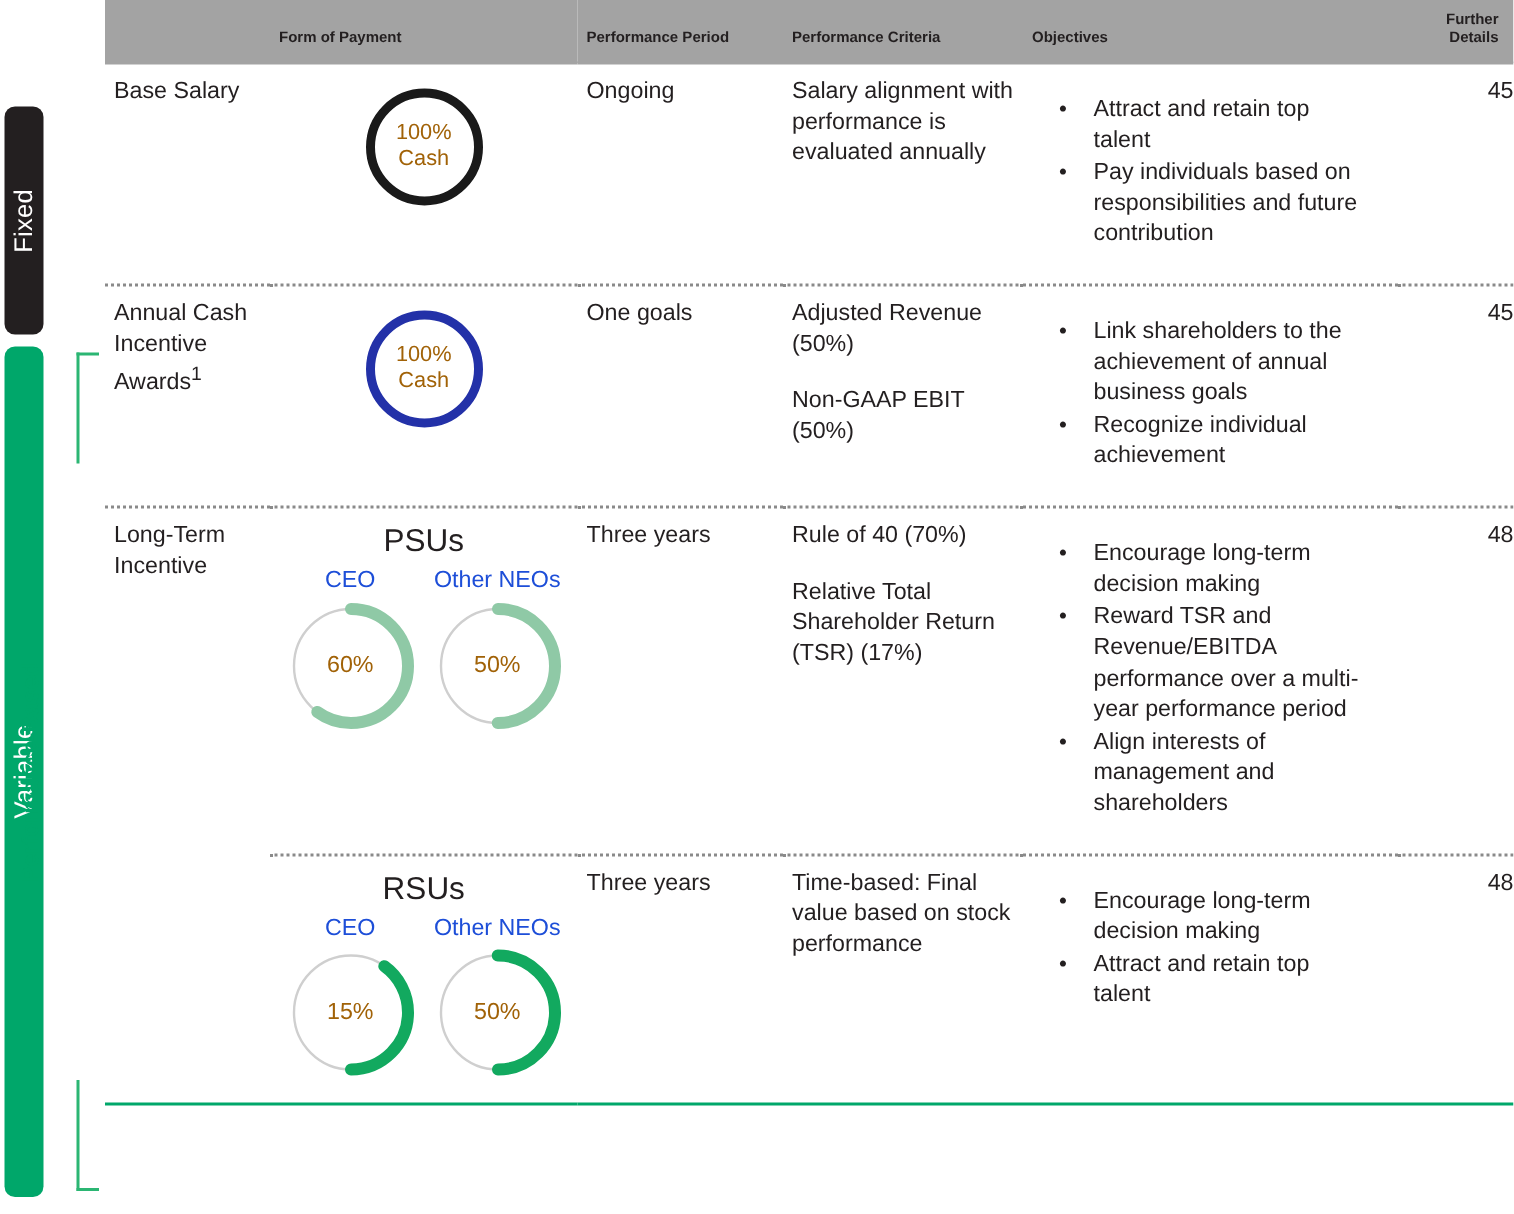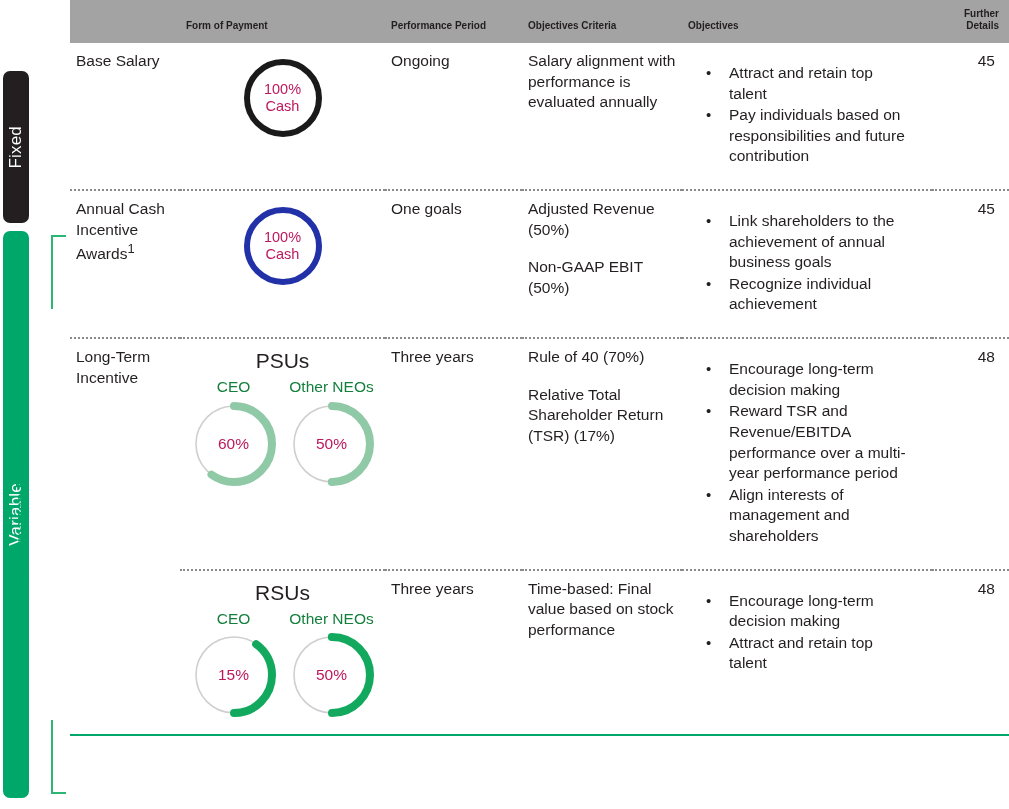--- a/index.html
+++ b/index.html
@@ -75,21 +75,21 @@
   th.c-further{text-align:right;padding-right:10px;margin-top:48px;}
 
   tbody td{
     vertical-align:top;
     font-size:15.5px;
     line-height:1.33;
     padding:8px 6px 10px 6px;
     color:#231f20;
   }
   td.c-form{text-align:center;}
-  td.c-further{text-align:right;padding-right:14px;}
+  td.c-further{text-align:right;padding-right:0;}
 
   tr.sep-full > td{border-top:2px dotted #8a8a8a;}
   tr.sep-indent > td{border-top:2px dotted #8a8a8a;}
   tr.sep-indent > td.no-rule{border-top:none;}
   tr.bottom-rule > td{border-top:2px solid #00a76a;padding:0;height:2px;}
 
   
   col.w-prog{width:110px;}
   col.w-form{width:205px;}
   col.w-period{width:137px;}
@@ -108,28 +108,28 @@
     position:absolute;left:6px;top:0;
     font-size:15px;color:#231f20;
   }
 
   .crit-block{margin:0 0 17px 0;}
   .crit-block:last-child{margin-bottom:0;}
 
   
   .donut-wrap{display:inline-block;text-align:center;vertical-align:top;}
   .donut-cap{
-    font-size:15.5px;color:#15803d;margin-bottom:4px;display:block;
+    font-size:15.5px;color:#1d4ed8;margin-bottom:4px;display:block;
     line-height:1.2;
   }
   .donut{position:relative;display:inline-block;}
   .donut .val{
     position:absolute;left:0;right:0;top:50%;
     transform:translateY(-50%);
-    font-size:15.5px;color:#be185d;text-align:center;
+    font-size:15.5px;color:#a16207;text-align:center;
     line-height:1;
   }
   .donut .val.two{font-size:14.5px;line-height:1.18;}
 
   .pair{display:flex;justify-content:center;gap:12px;margin-top:3px;}
 
   .ring-title{font-size:21px;display:block;margin-bottom:2px;}
   .spacer6{height:6px;}
 </style>
 </head>
@@ -156,21 +156,21 @@
       <col class="w-period">
     <col class="w-crit">
       <col class="w-obj">
       <col class="w-det">
   </colgroup>
   <thead>
     <tr>
       <th></th>
       <th class="c-form">Form of Payment</th>
       <th>Performance Period</th>
-      <th>Objectives Criteria</th>
+      <th>Performance Criteria</th>
       <th>Objectives</th>
       <th class="c-further">Further Details</th>
     </tr>
   </thead>
   <tbody id="tbody">
       <tr class="">
       <td class="">Base Salary</td>
       <td class="c-form"><div class="spacer6"></div><span class="donut" style="width:82px;height:82px;">
     <svg width="82" height="82" viewBox="0 0 82 82">
       <circle cx="41" cy="41" r="36" fill="none" stroke="#1a1a1a" stroke-width="6"></circle>

